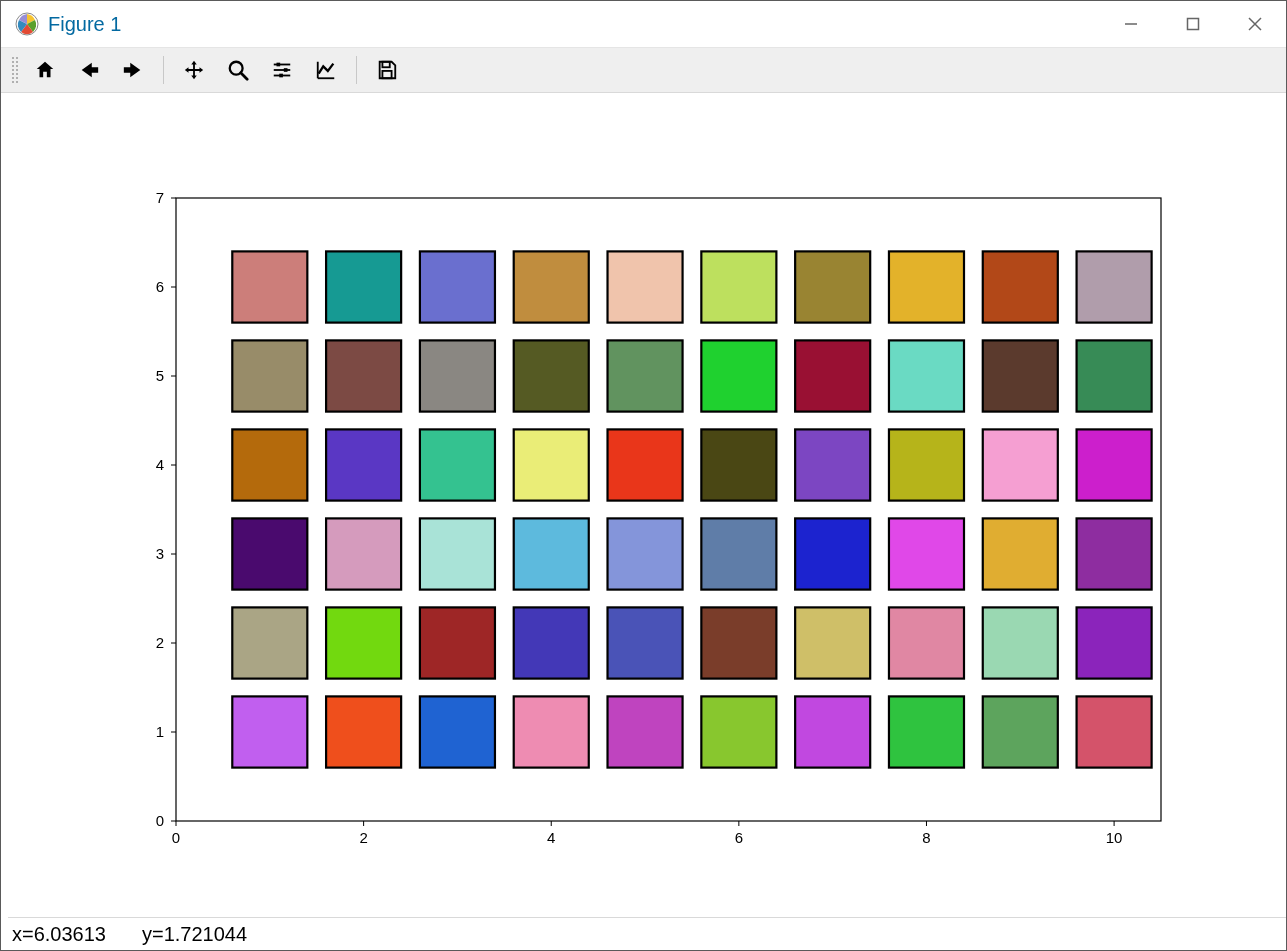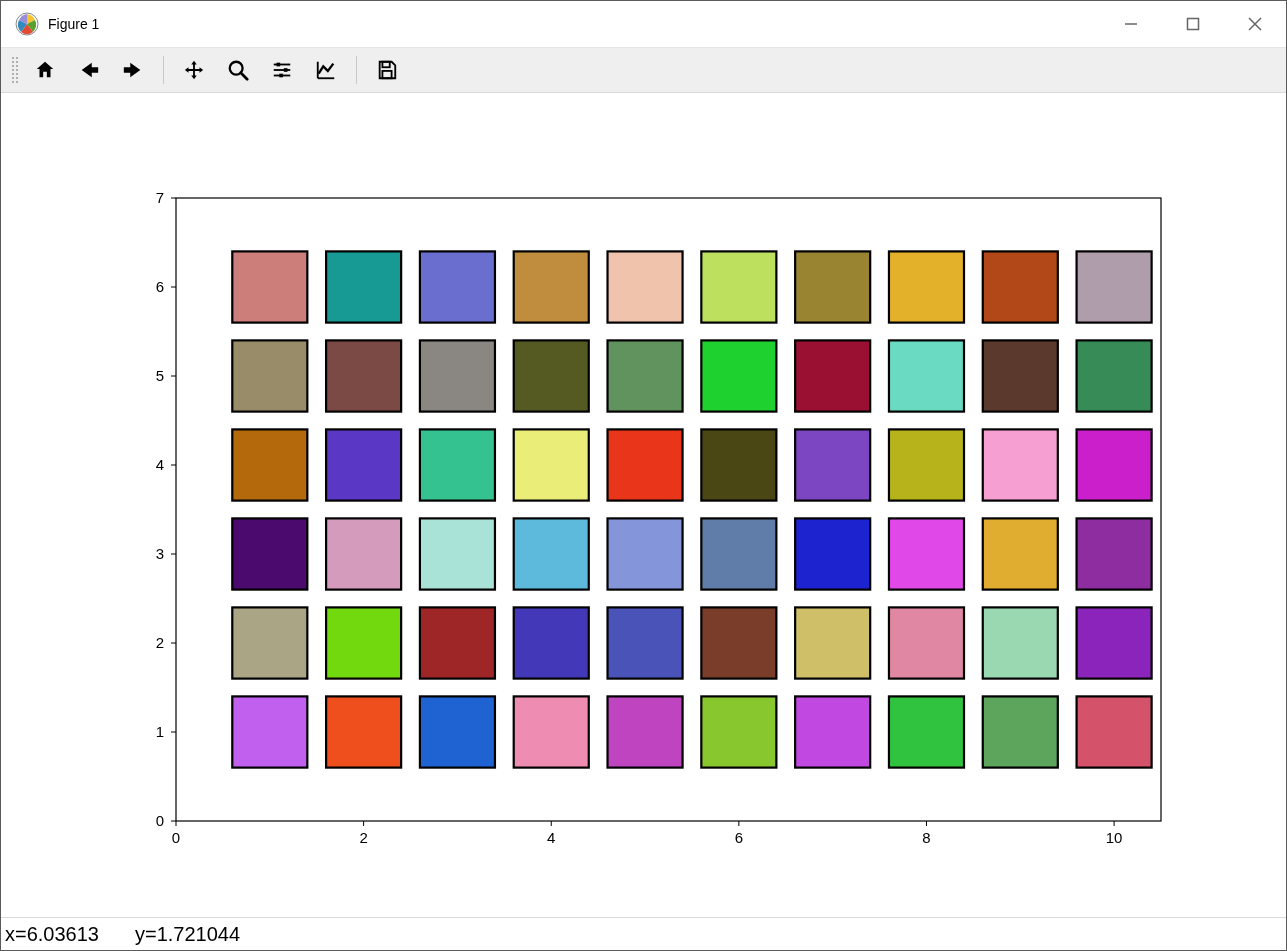--- a/index.html
+++ b/index.html
@@ -30,22 +30,22 @@
     border-bottom: 1px solid #e5e5e5;
     flex: 0 0 auto;
   }
   .titlebar .app-icon {
     width: 24px;
     height: 24px;
     margin: 0 9px 0 14px;
     display: inline-block;
   }
   .titlebar .title-text {
-    color: #000000;
-    font-size: 14px;
+    color: #0369a1;
+    font-size: 20px;
     font-weight: 400;
     flex: 0 0 auto;
   }
   .titlebar .spacer { flex: 1 1 auto; }
   .sysbtn {
     width: 62px;
     height: 46px;
     display: flex;
     align-items: center;
     justify-content: center;
@@ -97,20 +97,21 @@
   
   .statusbar {
     flex: 0 0 auto;
     height: 32px;
     border-top: 1px solid #d9d9d9;
     display: flex;
     align-items: center;
     padding: 0 4px;
     font-size: 20px;
     color: #000;
+    margin-left: 7px;
   }
   .statusbar span:first-child { margin-right: 36px; }
 </style>
 </head>
 <body>
 
 <div class="window">
 
   <div class="titlebar">
     <span class="app-icon">

